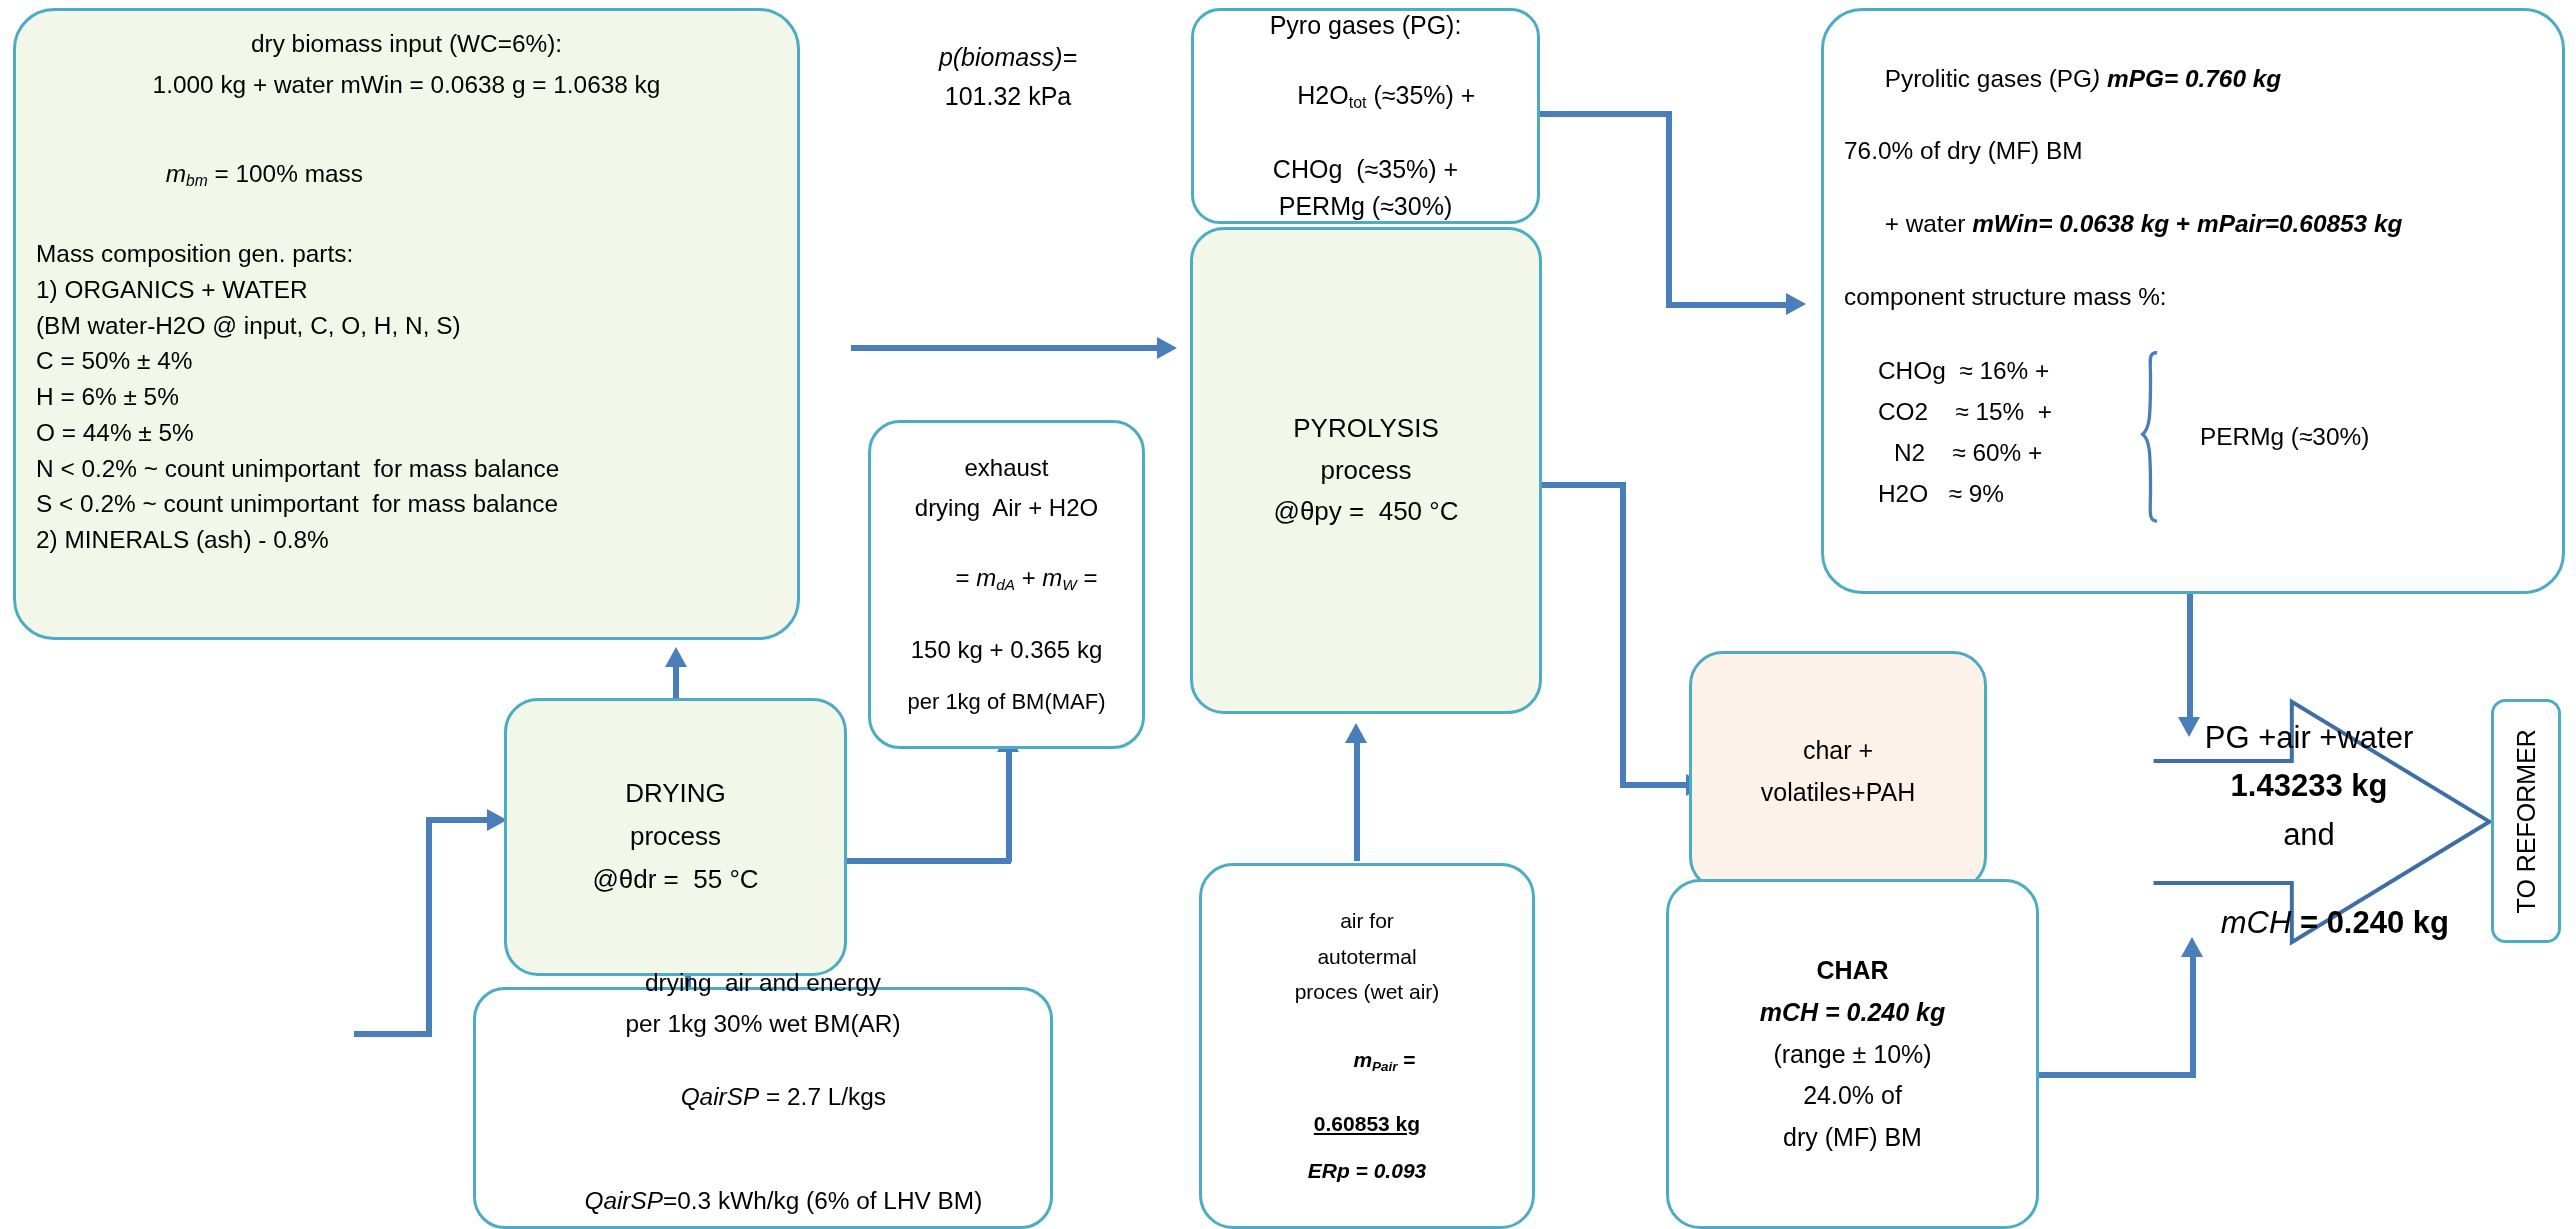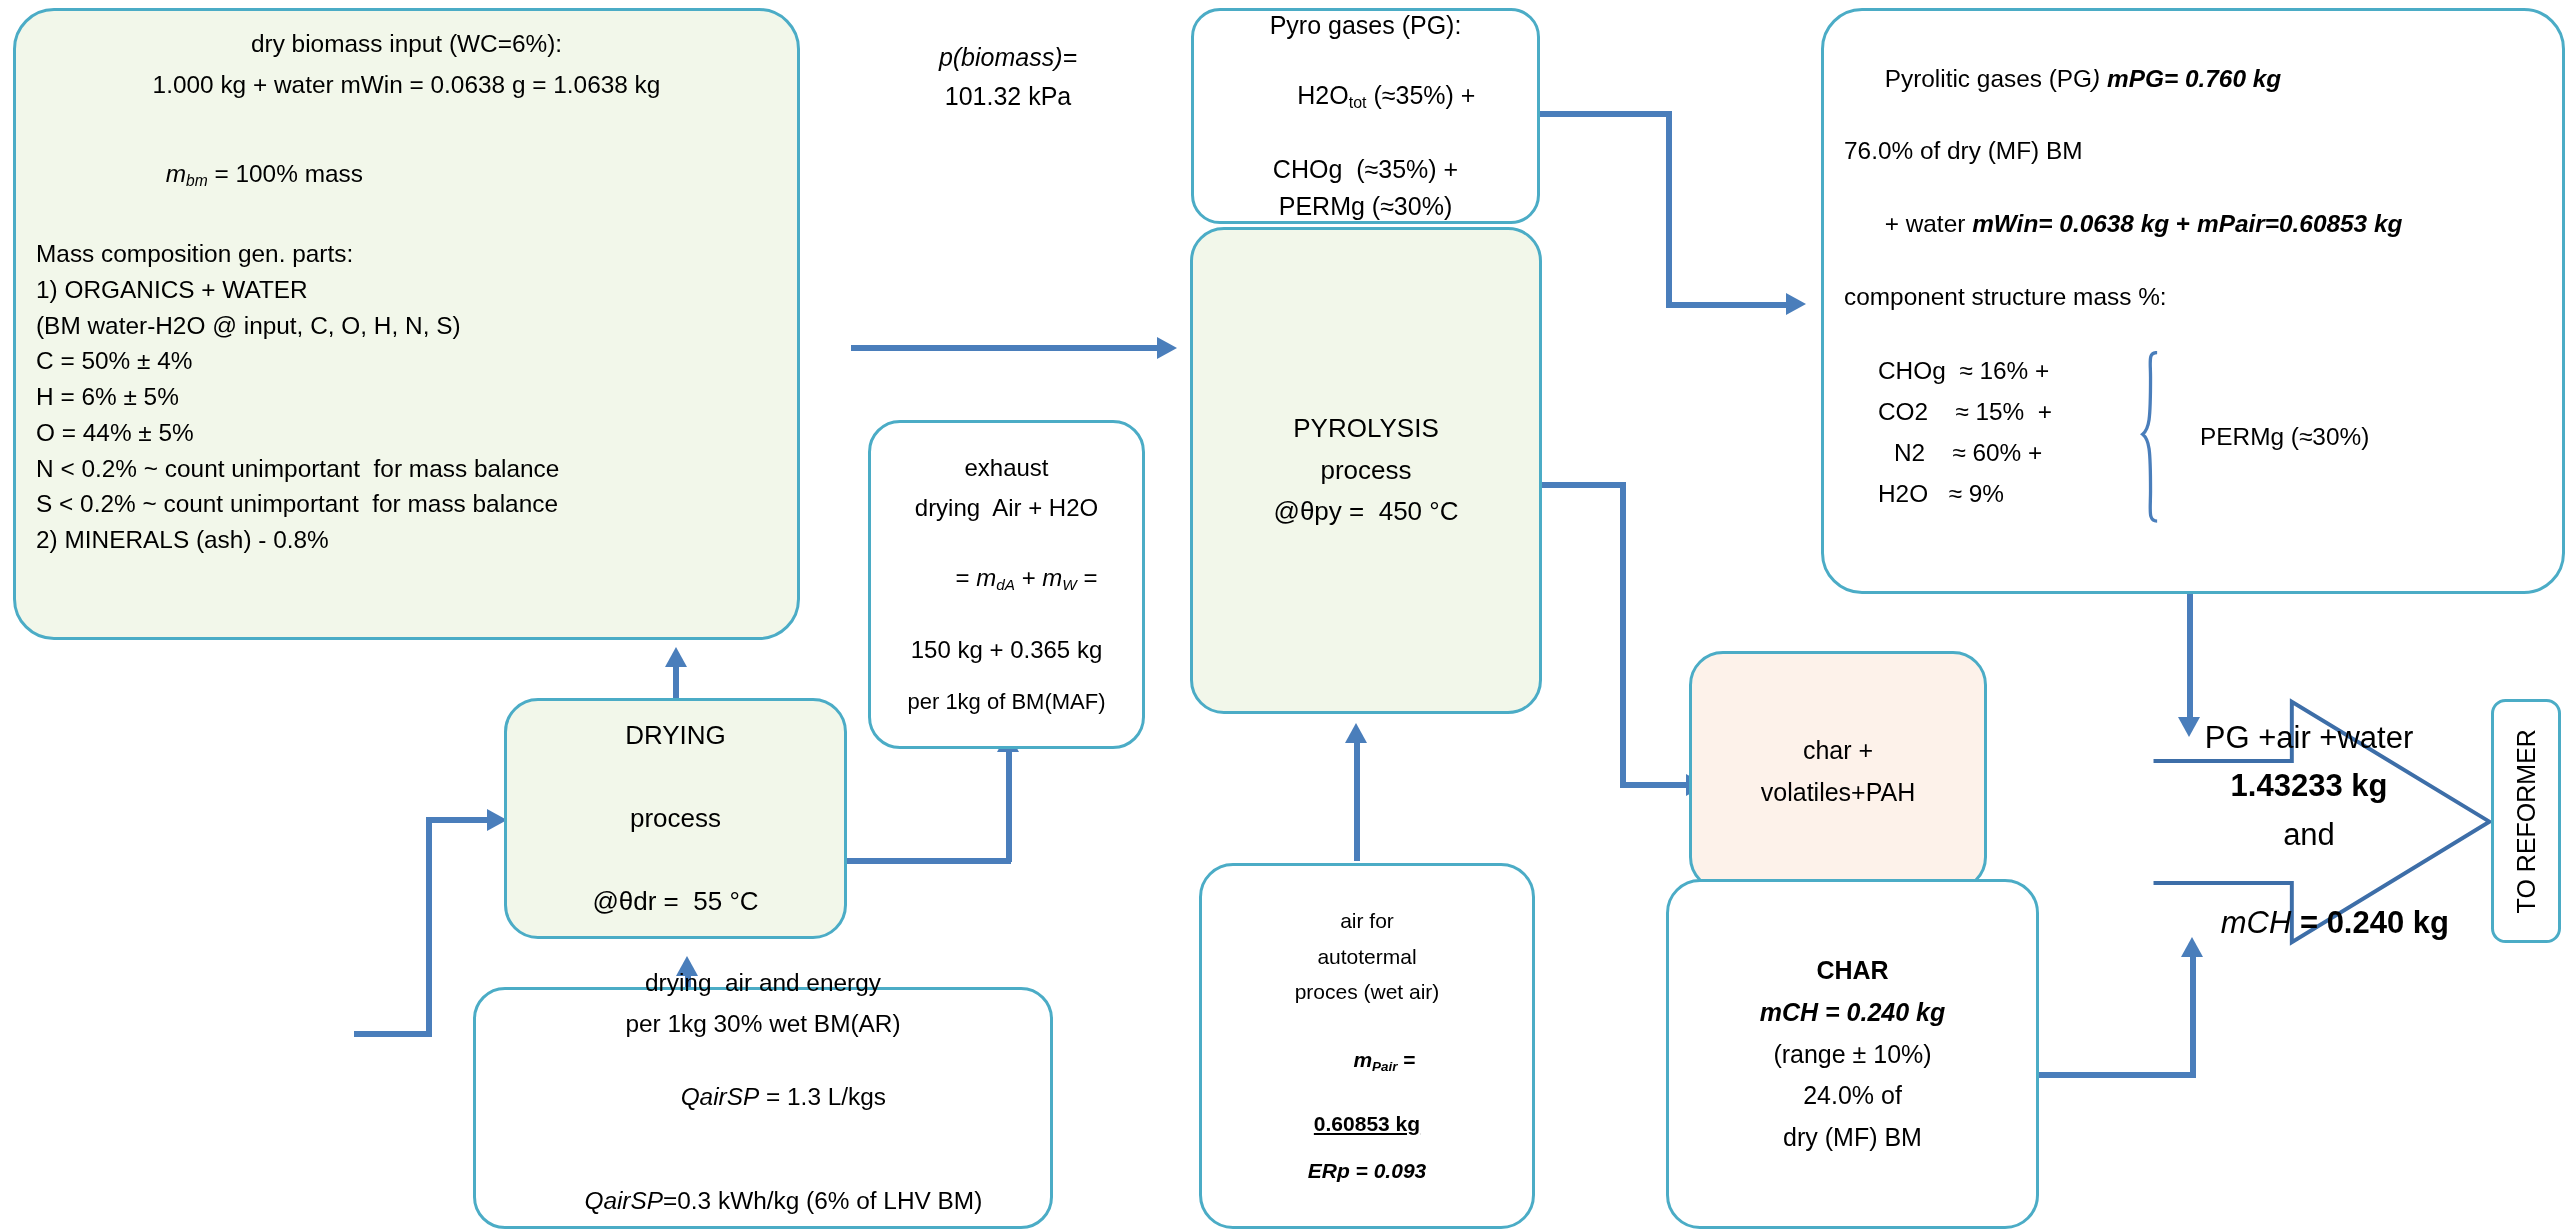--- a/index.html
+++ b/index.html
@@ -153,32 +153,32 @@
   <div class="box plain" style="left:868px;top:420px;width:277px;height:329px;border-radius:32px;font-size:24px;">
     <span class="ln" style="margin-bottom:8px;">exhaust</span>
     <span class="ln" style="margin-bottom:8px;">drying  Air + H2O</span>
     <span class="ln" style="margin-bottom:8px;">
       <span>= </span><span class="it">m</span><sub class="it">dA</sub><span> + </span><span class="it">m</span><sub class="it">W</sub><span> =</span>
     </span>
     <span class="ln" style="margin-bottom:22.4px;">150 kg + 0.365 kg</span>
     <span class="ln" style="font-size:22px;">per 1kg of BM(MAF)</span>
   </div>
 
-  <div class="box green" style="left:504px;top:698px;width:343px;height:241px;border-radius:34px;font-size:26px;gap:40px;">
+  <div class="box green" style="left:504px;top:698px;width:343px;height:278px;border-radius:34px;font-size:26px;">
     <span class="ln" style="margin-bottom:9.2px;">DRYING</span>
     <span class="ln" style="margin-bottom:9.2px;">process</span>
     <span class="ln">@θdr =  55 °C</span>
   </div>
 
 
   <div class="box plain" style="left:473px;top:987px;width:580px;height:242px;border-radius:32px;font-size:24.4px;">
     <span class="ln" style="margin-bottom:9.2px;">drying  air and energy</span>
     <span class="ln" style="margin-bottom:9.2px;">per 1kg 30% wet BM(AR)</span>
     <span class="ln" style="margin-bottom:9.2px;">
-      <span class="it">QairSP</span><span> = 1.3 L/kgs</span>
+      <span class="it">QairSP</span><span> = 2.7 L/kgs</span>
     </span>
     <span class="ln">
       <span class="it">QairSP</span><span>=0.3 kWh/kg (6% of LHV BM)</span>
     </span>
   </div>
 
   <div class="box plain" style="left:1199px;top:863px;width:336px;height:366px;border-radius:34px;font-size:21px;">
     <span class="ln" style="margin-bottom:8px;">air for</span>
     <span class="ln" style="margin-bottom:8px;">autotermal</span>
     <span class="ln" style="margin-bottom:13px;">proces (wet air)</span>

